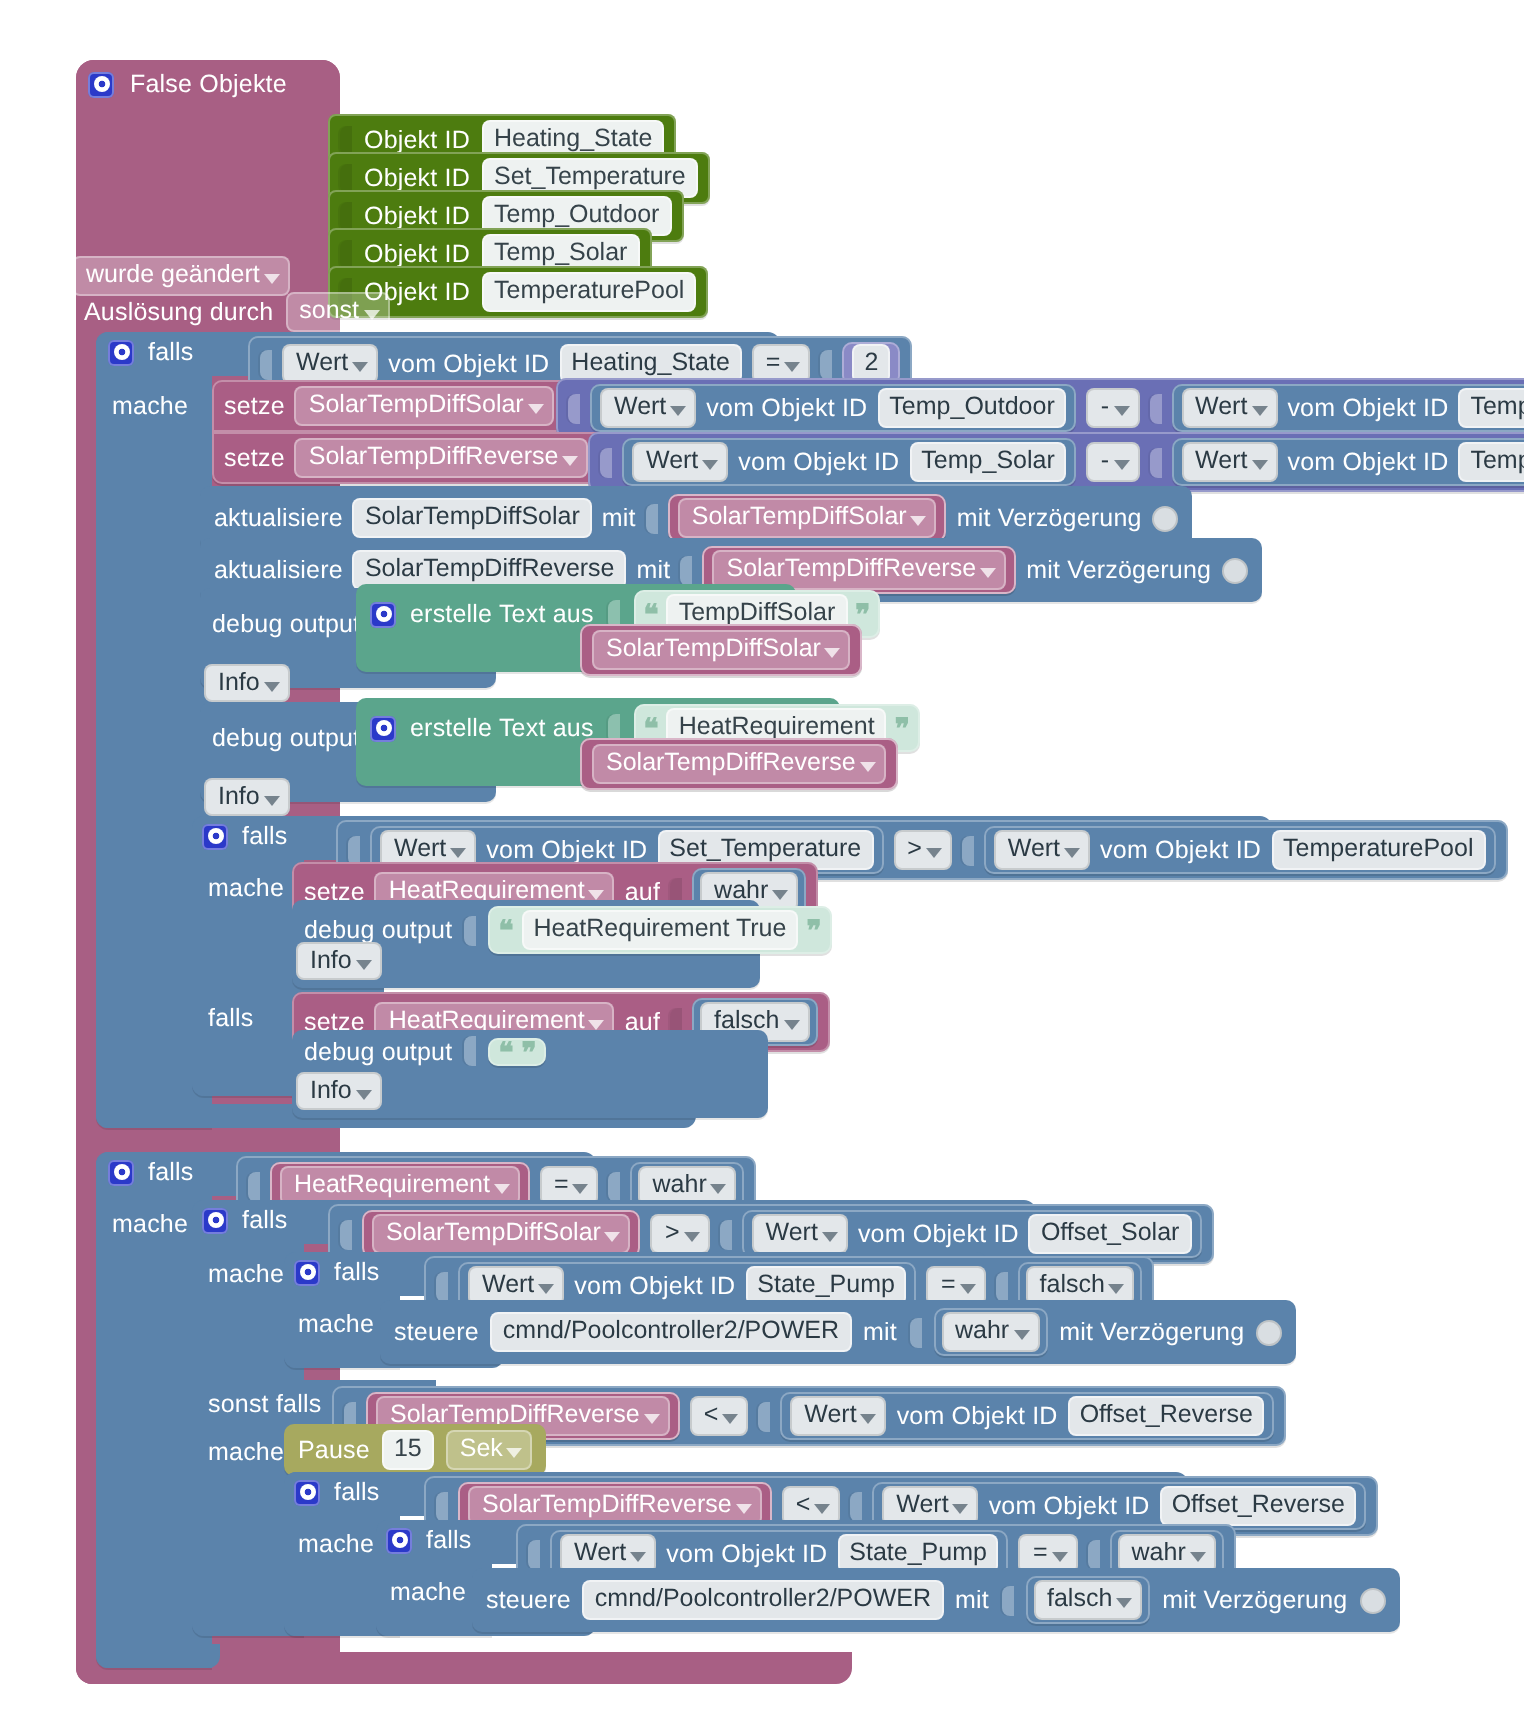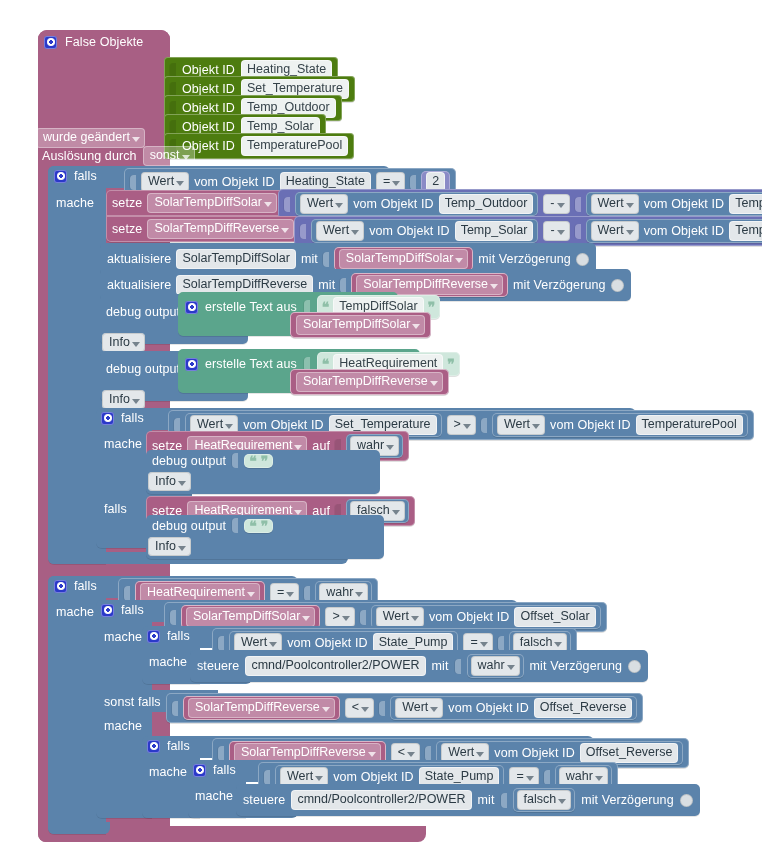--- a/index.html
+++ b/index.html
@@ -321,20 +321,21 @@
     <span class="rep c-ctrl" style="padding:2px 4px;">
       <span class="dd light">wahr</span>
     </span>
   </div>
   <div class="blk c-ctrl stmt" style="left:146px;top:450px;width:234px;height:44px;"></div>
   <div class="blk row" style="left:152px;top:453px;gap:6px;">
     <span class="lbl">debug output</span>
     <span class="sock"></span>
     <span class="rep c-txtlit" style="gap:4px;padding:2px 5px;">
       <span class="q q-d">❝</span>
+      <span class="field field-lite">HeatRequirement True</span>
       <span class="q q-d">❞</span>
     </span>
   </div>
   <div class="blk" style="left:148px;top:471px;">
     <span class="dd light">Info</span>
   </div>
 
   <div class="blk lbl" style="left:104px;top:502px;">falls</div>
   <div class="blk row rep c-var" style="left:146px;top:496px;gap:5px;">
     <span class="lbl">setze</span>
@@ -445,20 +446,25 @@
     <span class="dd light">&lt;</span>
     <span class="sock"></span>
     <span class="rep c-ctrl" style="gap:5px;padding:2px 5px;">
       <span class="dd light">Wert</span>
       <span class="lbl">vom Objekt ID</span>
       <span class="field">Offset_Reverse</span>
     </span>
   </div>
   <div class="blk lbl" style="left:104px;top:719px;">mache</div>
 
+  <div class="blk row c-wait stmt" style="left:142px;top:712px;gap:6px;padding:3px 7px;">
+    <span class="lbl">Pause</span>
+    <span class="field field-lite">15</span>
+    <span class="dd">Sek</span>
+  </div>
 
   <div class="blk c-ctrl stmt" style="left:142px;top:736px;width:58px;height:82px;border-radius:6px 0 0 6px;"></div>
   <div class="blk c-ctrl" style="left:142px;top:736px;width:452px;height:22px;border-radius:6px 6px 0 0;"></div>
   <div class="blk c-ctrl" style="left:142px;top:806px;width:110px;height:12px;border-radius:0 0 6px 6px;"></div>
   <div class="blk row" style="left:147px;top:739px;gap:7px;">
     <span class="gear"></span>
     <span class="lbl">falls</span>
   </div>
   <div class="blk row rep c-ctrl" style="left:212px;top:738px;gap:5px;">
     <span class="sock"></span>

